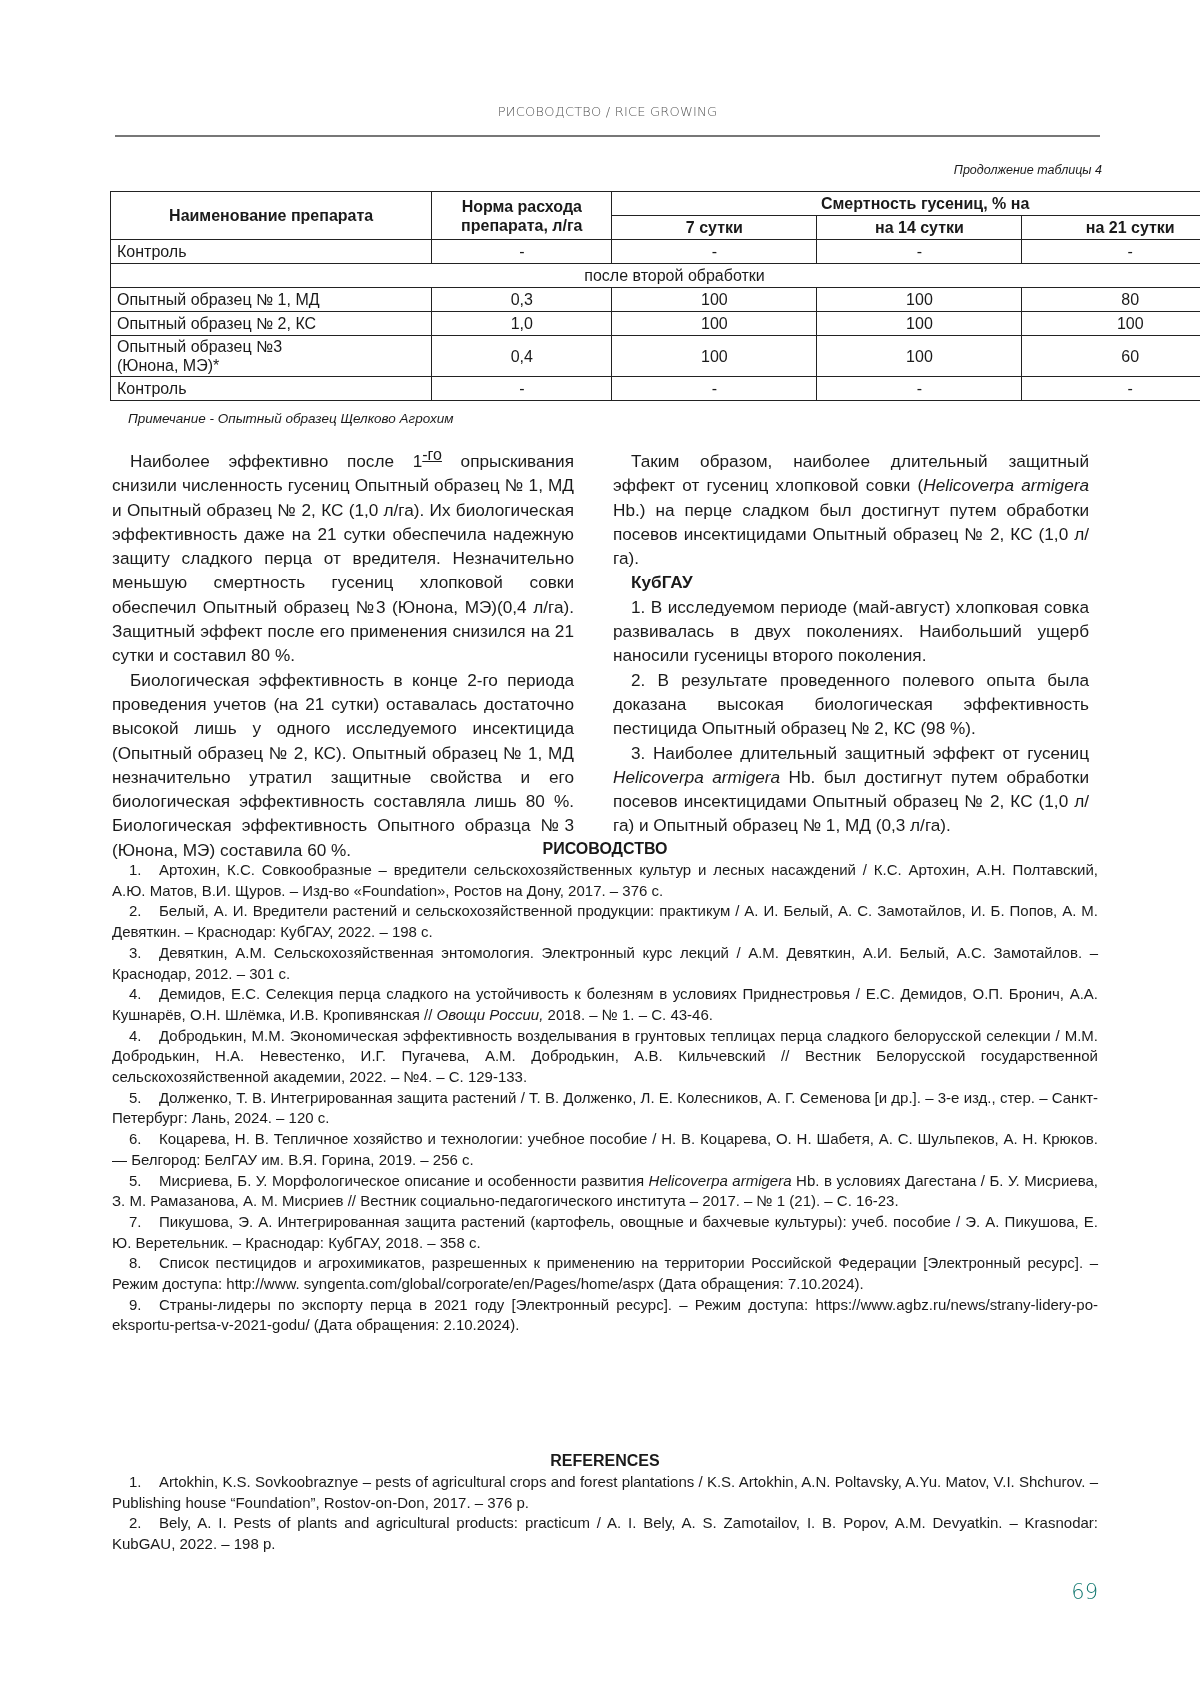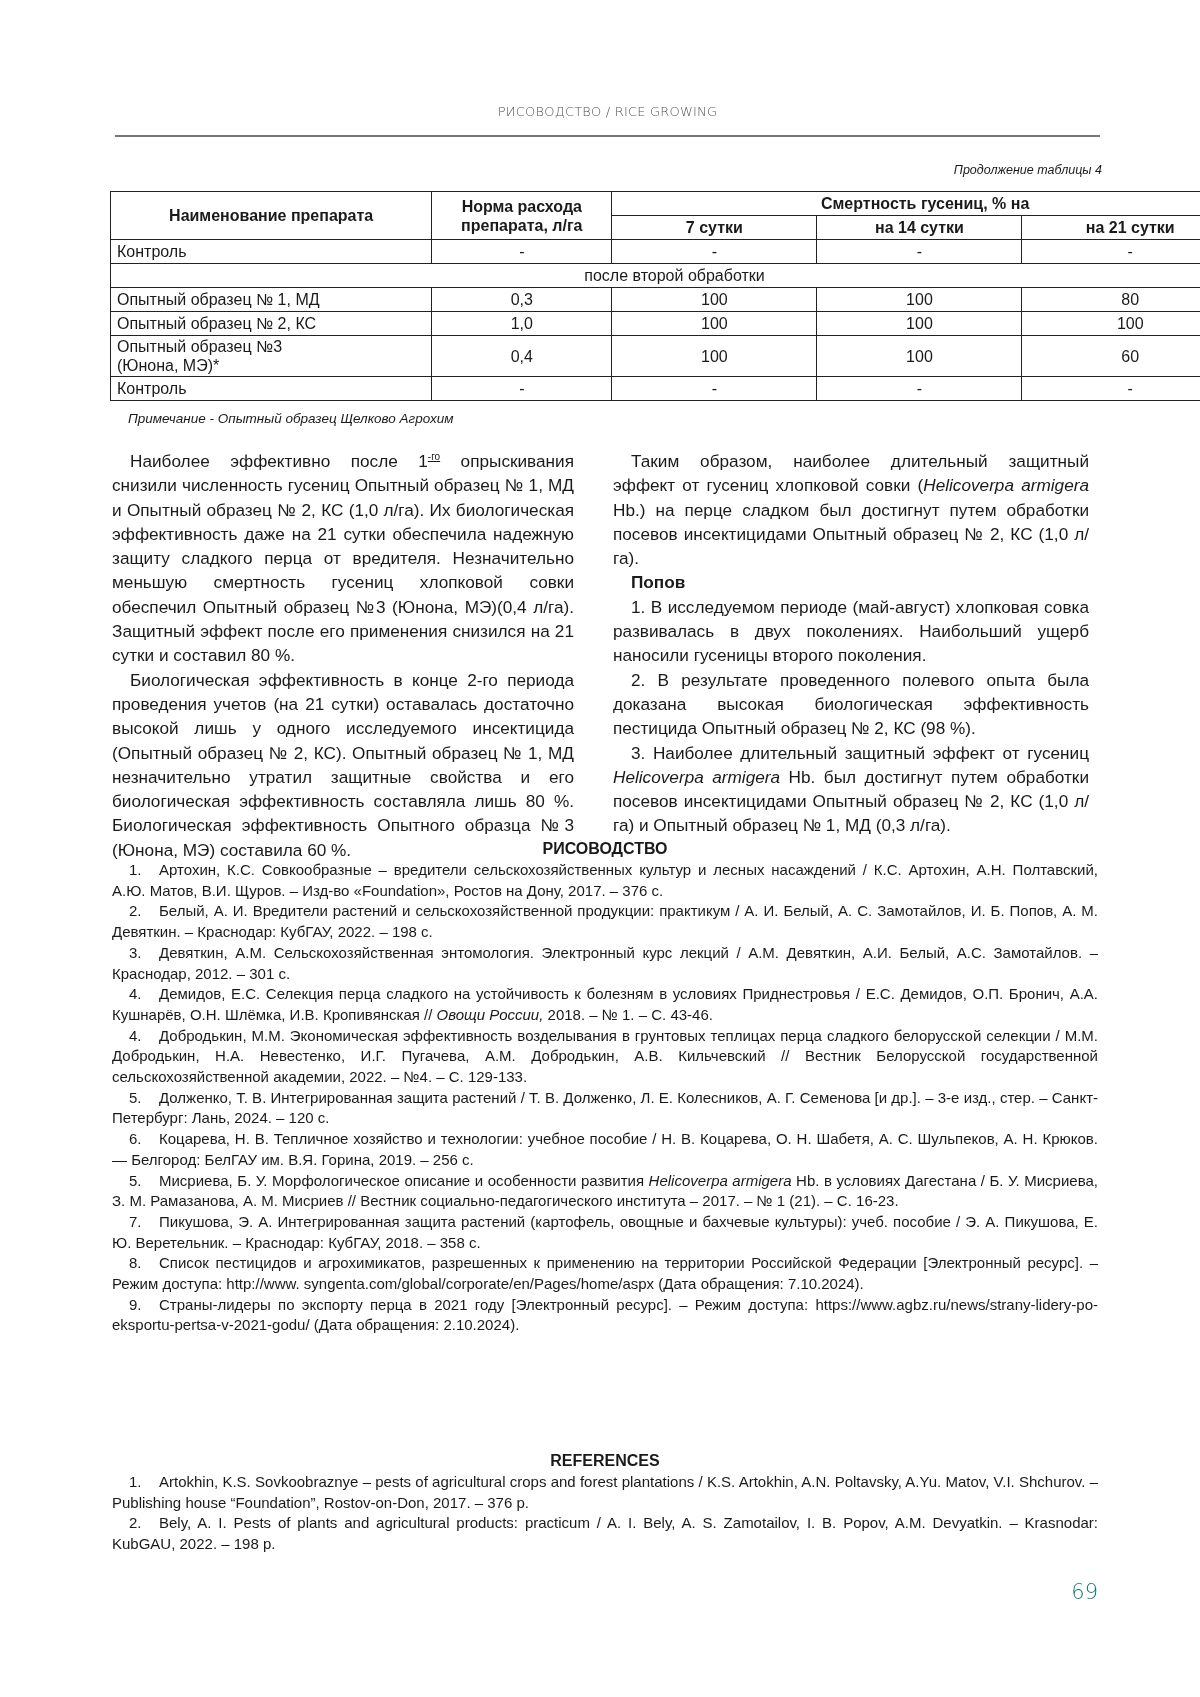--- a/index.html
+++ b/index.html
@@ -18,21 +18,21 @@
   table.data td.num { text-align: center; }
   table.data td.name { text-align: left; }
   table.data td.span { text-align: center; }
   .note { position: absolute; left: 128px; top: 411px; font-size: 13.5px; font-style: italic; }
   .col { position: absolute; top: 449px; width: 462px; font-size: 17.2px; line-height: 24.3px;
          text-align: justify; }
   .col.left { left: 112px; }
   .col.right { left: 613px; width: 476px; }
   .col p { margin: 0; text-indent: 18px; }
   .col h4 { margin: 0; font-size: 17.2px; text-indent: 18px; font-weight: bold; }
-  sup { font-size: 10px; line-height: 0; text-decoration: underline; }
+  sup { font-size: 16px; line-height: 0; text-decoration: underline; }
   .sec-title { position: absolute; left: 110px; width: 990px; text-align: center;
          font-weight: bold; font-size: 16px; }
   .refs { position: absolute; left: 112px; width: 986px; font-size: 15px; line-height: 20.7px;
          text-align: justify; }
   .refs p { margin: 0; text-indent: 17px; }
   .refs .n { display: inline-block; width: 30px; text-indent: 0; }
   .page-num { position: absolute; right: 102px; top: 1580px; font-size: 21px; color: #0f766e;
          font-family: "DejaVu Sans", sans-serif; font-weight: 300; }
   i { font-style: italic; }
 </style>
@@ -109,21 +109,21 @@
 
 <div class="note">Примечание - Опытный образец Щелково Агрохим</div>
 
 <div class="col left">
   <p><span>Наиболее эффективно после 1</span><sup>-го</sup><span> опрыскивания снизили численность гусениц  Опытный образец № 1, МД и Опытный образец № 2, КС (1,0 л/га). Их биологическая эффективность даже на 21 сутки обеспечила надежную защиту сладкого перца от вредителя. Незначительно меньшую смертность гусениц хлопковой совки обеспечил Опытный образец №3 (Юнона, МЭ)(0,4 л/га). Защитный эффект после его применения снизился на 21 сутки и составил 80 %.</span></p>
   <p>Биологическая эффективность в конце 2-го периода проведения учетов (на 21 сутки) оставалась достаточно высокой лишь у одного исследуемого инсектицида (Опытный образец № 2, КС). Опытный образец № 1, МД незначительно утратил защитные свойства и его биологическая эффективность составляла лишь 80 %. Биологическая эффективность Опытного образца №3 (Юнона, МЭ) составила 60 %.</p>
 </div>
 
 <div class="col right">
   <p><span>Таким образом, наиболее длительный защитный эффект от гусениц хлопковой совки (</span><i>Helicoverpa armigera</i><span> Hb.) на перце сладком был достигнут путем обработки посевов инсектицидами Опытный образец № 2, КС (1,0 л/га).</span></p>
-  <h4>Попов</h4>
+  <h4>КубГАУ</h4>
   <p>1.  В исследуемом периоде (май-август) хлопковая совка развивалась в двух поколениях. Наибольший ущерб наносили гусеницы второго поколения.</p>
   <p>2.  В результате проведенного полевого опыта была доказана высокая биологическая эффективность пестицида Опытный образец № 2, КС (98 %).</p>
   <p><span>3.  Наиболее длительный защитный эффект от гусениц </span><i>Helicoverpa armigera</i><span> Hb. был достигнут путем обработки посевов инсектицидами Опытный образец № 2, КС (1,0 л/га) и Опытный образец № 1, МД (0,3 л/га).</span></p>
 </div>
 
 <div class="sec-title" style="top:840px">РИСОВОДСТВО</div>
 <div class="refs" style="top:860px">
   <p><span class="n">1.</span><span>Артохин, К.С. Совкообразные – вредители сельскохозяйственных культур и лесных насаждений / К.С. Артохин, А.Н. Полтавский, А.Ю. Матов, В.И.  Щуров. – Изд-во «Foundation», Ростов на Дону, 2017. – 376 с.</span></p>
   <p><span class="n">2.</span><span>Белый, А. И.  Вредители растений и сельскохозяйственной продукции: практикум / А. И. Белый, А. С. Замотайлов, И. Б. Попов, А. М. Девяткин. – Краснодар: КубГАУ, 2022. –  198 с.</span></p>
   <p><span class="n">3.</span><span>Девяткин, А.М. Сельскохозяйственная энтомология. Электронный курс лекций / А.М. Девяткин, А.И. Белый, А.С. Замотайлов. – Краснодар, 2012. – 301 с.</span></p>

